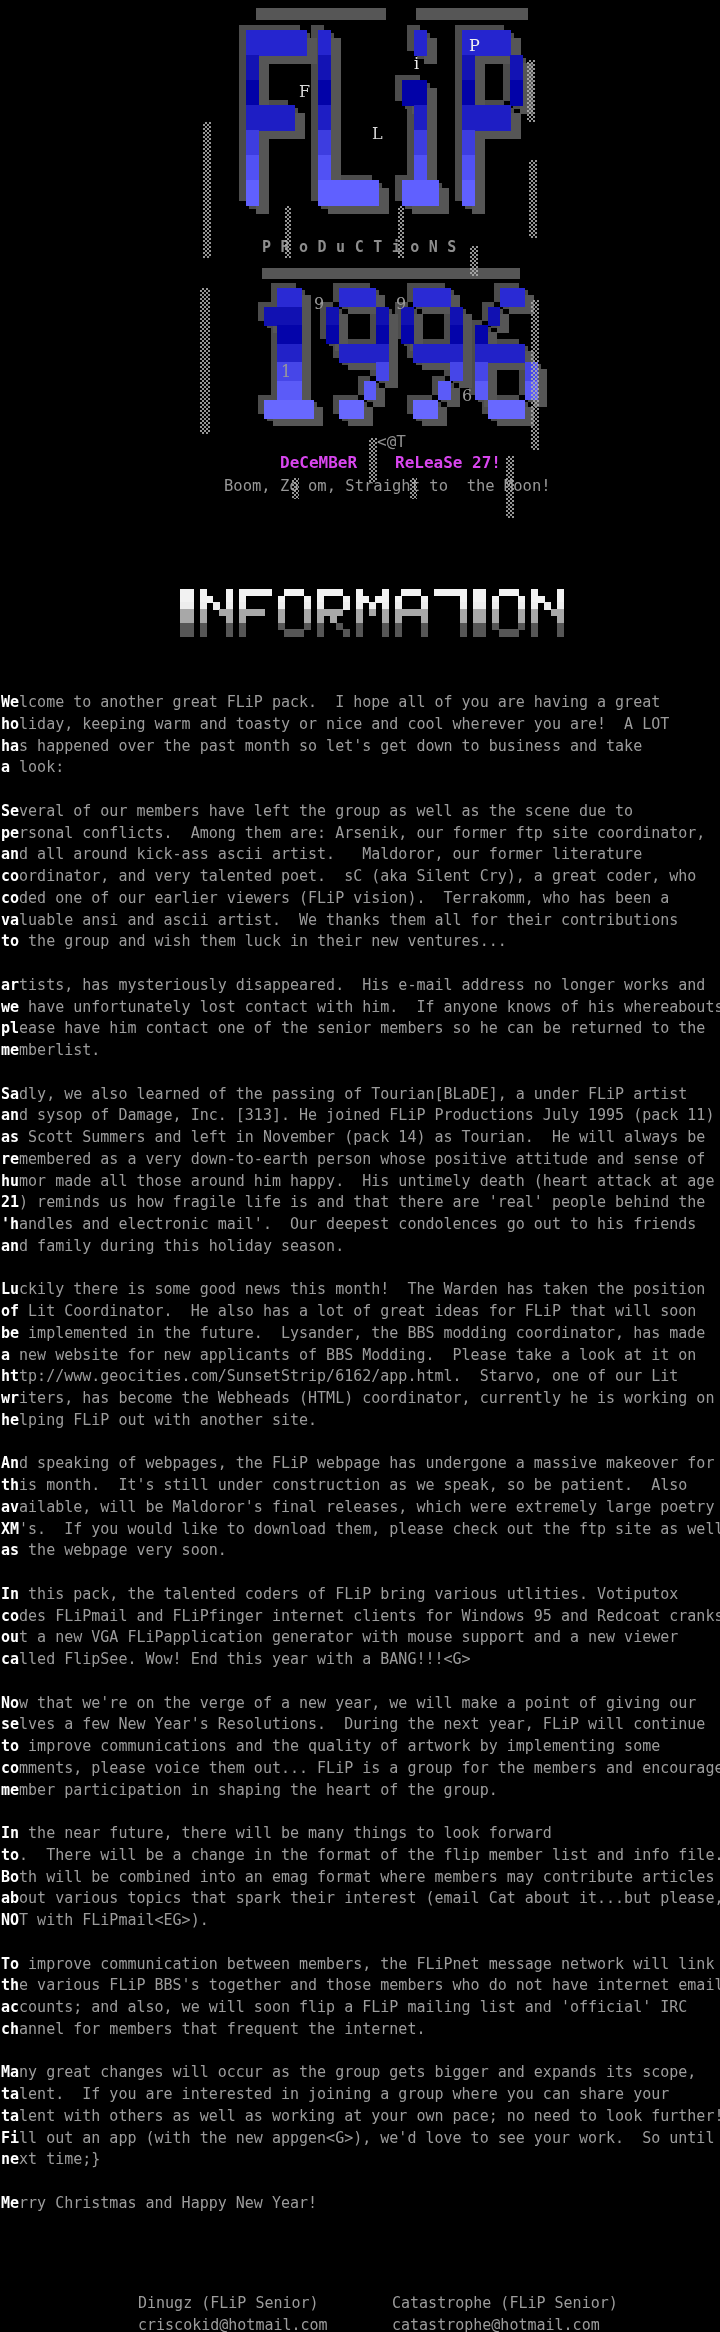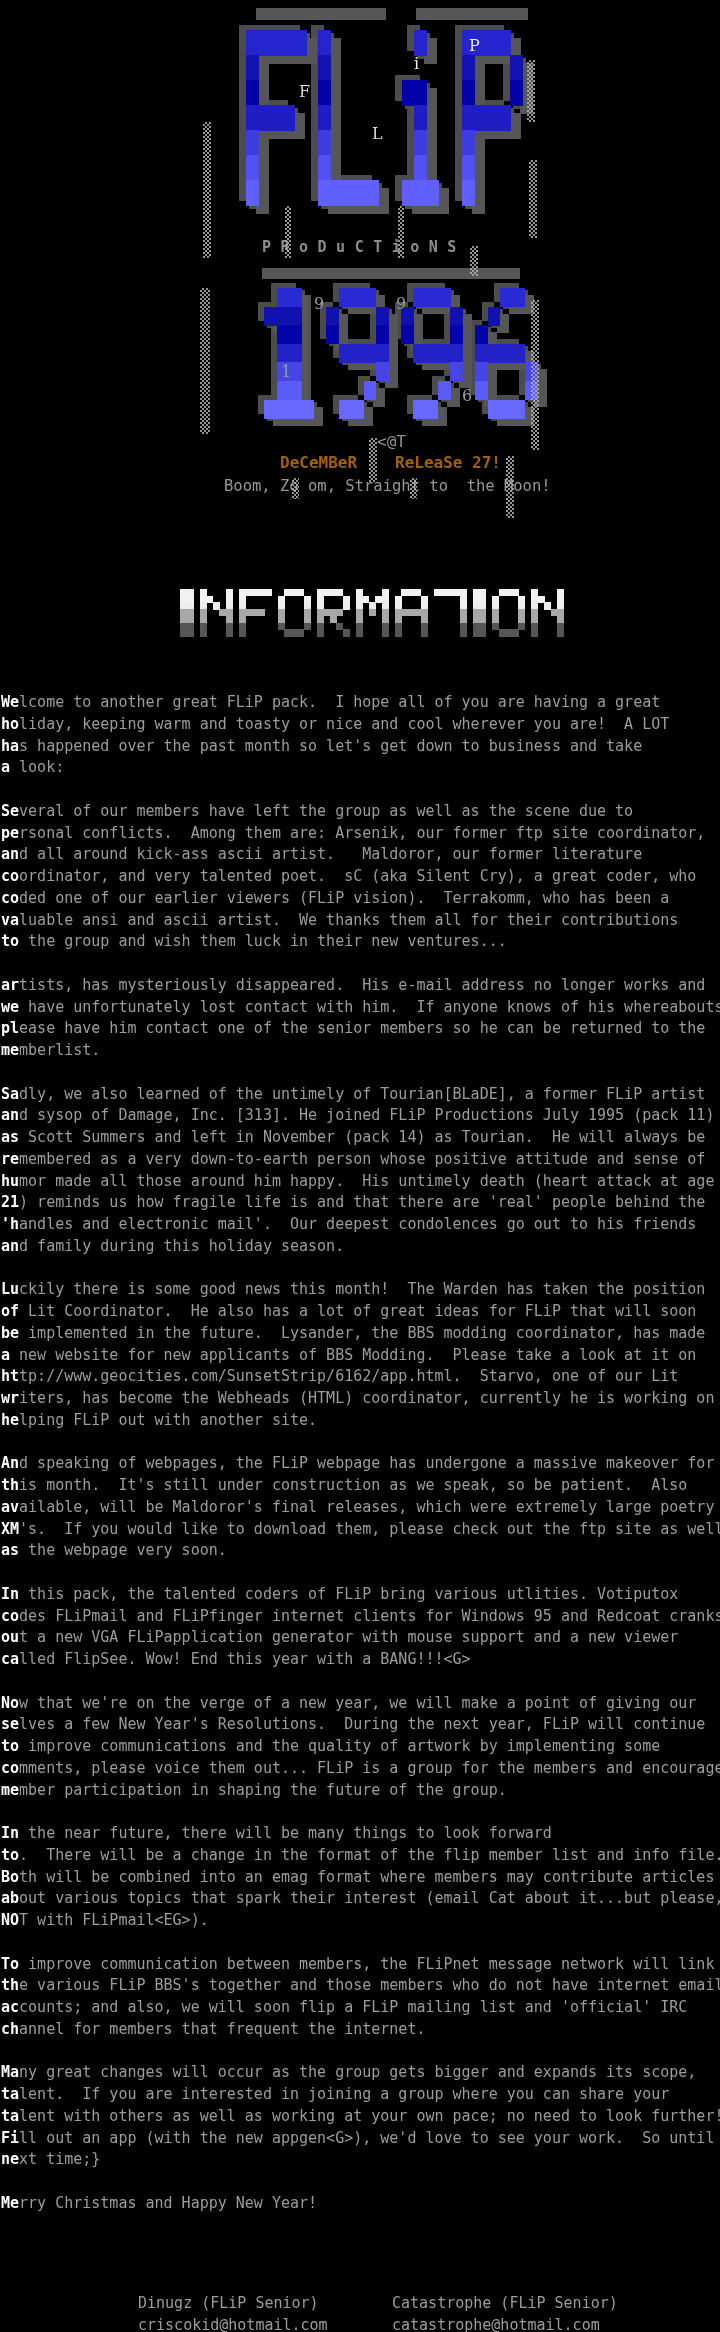--- a/index.html
+++ b/index.html
@@ -21,21 +21,21 @@
     position:absolute;
     background-image:conic-gradient(#b0b0b0 25%,transparent 0 50%,#b0b0b0 0 75%,transparent 0);
     background-size:4px 4px;opacity:.85;
   }
   .inner-letter{position:absolute;font-family:"DejaVu Serif",serif;font-size:16px;line-height:16px;}
   #productions{
     position:absolute;left:262px;top:238px;color:#8d8d8d;
     font-size:15px;font-weight:bold;letter-spacing:9.5px;white-space:pre;
   }
   #artist-sig{position:absolute;left:377px;top:432px;color:#8f8f8f;font-size:16px;}
-  #release-row span{position:absolute;top:453px;color:#a16207;font-weight:bold;font-size:16px;white-space:pre;}
+  #release-row span{position:absolute;top:453px;color:#d946ef;font-weight:bold;font-size:16px;white-space:pre;}
   #release-month{left:280px;}
   #release-number{left:395px;}
   #tagline{position:absolute;left:224px;top:477px;color:#979797;font-size:15.5px;white-space:pre;}
   
   #body-text{position:absolute;left:1px;top:692px;width:646px;font-size:15px;color:#9c9c9c;}
   .para{margin:0 0 21.75px 0;}
   .para:last-child{margin-bottom:0;}
   .line{height:21.75px;line-height:21.75px;white-space:pre;}
   .hl{color:#ffffff;font-weight:bold;}
   #signatures{position:absolute;left:0;top:2293px;width:720px;font-size:15px;color:#9c9c9c;}
@@ -387,21 +387,21 @@
         <div class="line"><span class="hl">va</span><span>luable ansi and ascii artist.  We thanks them all for their contributions</span></div>
         <div class="line"><span class="hl">to</span><span> the group and wish them luck in their new ventures...</span></div>
       </div>
       <div class="para">
         <div class="line"><span class="hl">ar</span><span>tists, has mysteriously disappeared.  His e-mail address no longer works and</span></div>
         <div class="line"><span class="hl">we</span><span> have unfortunately lost contact with him.  If anyone knows of his whereabouts</span></div>
         <div class="line"><span class="hl">pl</span><span>ease have him contact one of the senior members so he can be returned to the</span></div>
         <div class="line"><span class="hl">me</span><span>mberlist.</span></div>
       </div>
       <div class="para">
-        <div class="line"><span class="hl">Sa</span><span>dly, we also learned of the untimely of Tourian[BLaDE], a former FLiP artist</span></div>
+        <div class="line"><span class="hl">Sa</span><span>dly, we also learned of the passing of Tourian[BLaDE], a under FLiP artist</span></div>
         <div class="line"><span class="hl">an</span><span>d sysop of Damage, Inc. [313]. He joined FLiP Productions July 1995 (pack 11)</span></div>
         <div class="line"><span class="hl">as</span><span> Scott Summers and left in November (pack 14) as Tourian.  He will always be</span></div>
         <div class="line"><span class="hl">re</span><span>membered as a very down-to-earth person whose positive attitude and sense of</span></div>
         <div class="line"><span class="hl">hu</span><span>mor made all those around him happy.  His untimely death (heart attack at age</span></div>
         <div class="line"><span class="hl">21</span><span>) reminds us how fragile life is and that there are 'real' people behind the</span></div>
         <div class="line"><span class="hl">'h</span><span>andles and electronic mail'.  Our deepest condolences go out to his friends</span></div>
         <div class="line"><span class="hl">an</span><span>d family during this holiday season.</span></div>
       </div>
       <div class="para">
         <div class="line"><span class="hl">Lu</span><span>ckily there is some good news this month!  The Warden has taken the position</span></div>
@@ -423,21 +423,21 @@
         <div class="line"><span class="hl">In</span><span> this pack, the talented coders of FLiP bring various utlities. Votiputox</span></div>
         <div class="line"><span class="hl">co</span><span>des FLiPmail and FLiPfinger internet clients for Windows 95 and Redcoat cranks</span></div>
         <div class="line"><span class="hl">ou</span><span>t a new VGA FLiPapplication generator with mouse support and a new viewer</span></div>
         <div class="line"><span class="hl">ca</span><span>lled FlipSee. Wow! End this year with a BANG!!!&lt;G&gt;</span></div>
       </div>
       <div class="para">
         <div class="line"><span class="hl">No</span><span>w that we're on the verge of a new year, we will make a point of giving our</span></div>
         <div class="line"><span class="hl">se</span><span>lves a few New Year's Resolutions.  During the next year, FLiP will continue</span></div>
         <div class="line"><span class="hl">to</span><span> improve communications and the quality of artwork by implementing some</span></div>
         <div class="line"><span class="hl">co</span><span>mments, please voice them out... FLiP is a group for the members and encourage</span></div>
-        <div class="line"><span class="hl">me</span><span>mber participation in shaping the future of the group.</span></div>
+        <div class="line"><span class="hl">me</span><span>mber participation in shaping the heart of the group.</span></div>
       </div>
       <div class="para">
         <div class="line"><span class="hl">In</span><span> the near future, there will be many things to look forward</span></div>
         <div class="line"><span class="hl">to</span><span>.  There will be a change in the format of the flip member list and info file.</span></div>
         <div class="line"><span class="hl">Bo</span><span>th will be combined into an emag format where members may contribute articles</span></div>
         <div class="line"><span class="hl">ab</span><span>out various topics that spark their interest (email Cat about it...but please,</span></div>
         <div class="line"><span class="hl">NO</span><span>T with FLiPmail&lt;EG&gt;).</span></div>
       </div>
       <div class="para">
         <div class="line"><span class="hl">To</span><span> improve communication between members, the FLiPnet message network will link</span></div>

